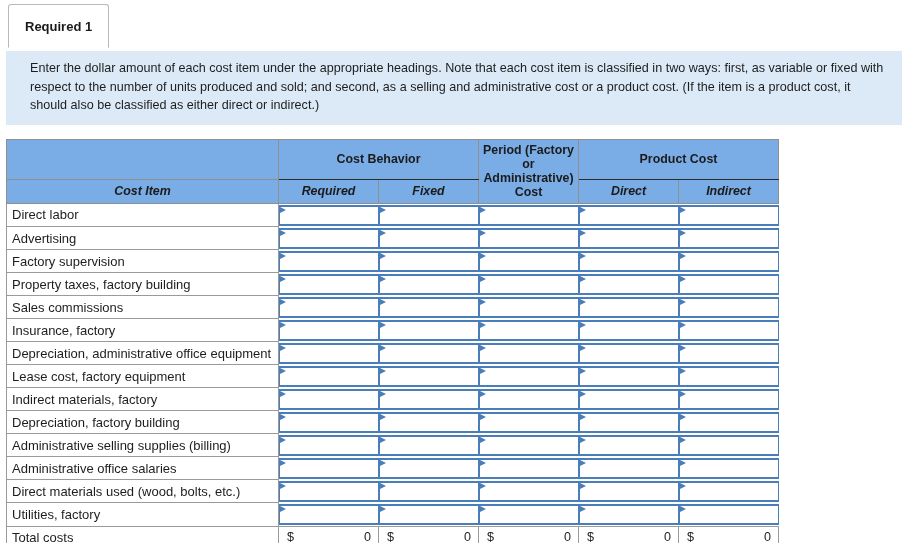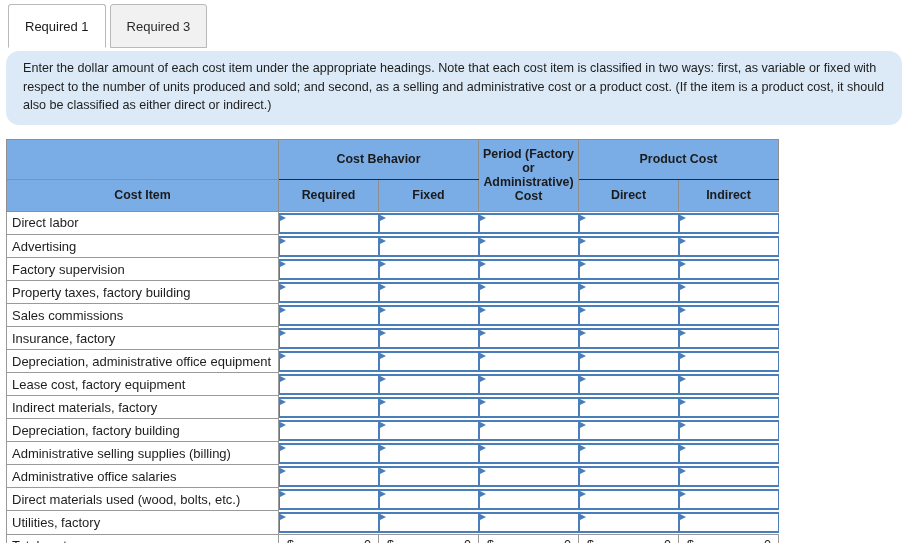--- a/index.html
+++ b/index.html
@@ -36,32 +36,32 @@
     border-radius: 3px 3px 0 0;
     position: relative;
     cursor: pointer;
     white-space: nowrap;
   }
   .tab.active {
     background: #ffffff;
     border-bottom-color: #ffffff;
     z-index: 3;
     color: #1a1a1a;
+    font-weight: bold;
   }
 
   
   .instructions {
     margin: 3px 6px 0 6px;
     background: #dceaf7;
     color: #1d1d1d;
     font-size: 12.6px;
     line-height: 18.5px;
-    padding: 8px 12px 10px 17px;
+    padding: 8px 12px 10px 24px;
     width: 896px;
-    border-radius: 13px;
   }
 
   
   .table-wrap {
     margin: 14px 0 0 6px;
     width: 772px;
   }
   table.cost-table {
     border-collapse: collapse;
     table-layout: fixed;
@@ -79,21 +79,21 @@
     font-weight: bold;
     font-size: 12.4px;
     border: 1px solid #8f8f8f;
     padding: 3px 2px;
     line-height: 14px;
   }
   .hdr.blank { border-bottom-color: #8f8f8f; }
   .hdr.grp   { border-bottom: 1px solid #2b2b2b; margin-left: 45px; }
   .hdr.tall  { vertical-align: middle; }
   .hdr-row1 td { height: 40px; }
-  .hdr-row2 td { height: 32px; }
+  .hdr-row2 td { height: 24px; font-style: italic; }
 
   td.item-cell {
     border: 1px solid #9a9a9a;
     padding: 2px 5px;
     height: 23px;
     font-size: 13px;
     color: #1d1d1d;
     background: #ffffff;
     text-align: left;
     white-space: nowrap;
@@ -150,23 +150,20 @@
   }
   .tot-sym { }
   .tot-val { }
 </style>
 </head>
 <body>
 
 <div class="tab-strip">
   <div class="tab active">
     <span>Required 1</span>
-  </div>
-  <div class="tab">
-    <span>Required 3</span>
   </div>
 </div>
 
 <div class="instructions">
   <span>Enter the dollar amount of each cost item under the appropriate headings. Note that each cost item is classified in two ways: first, as variable or fixed with respect to the number of units produced and sold; and second, as a selling and administrative cost or a product cost. (If the item is a product cost, it should also be classified as either direct or indirect.)</span>
 </div>
 
 <div class="table-wrap">
   <table class="cost-table">
     <colgroup>

